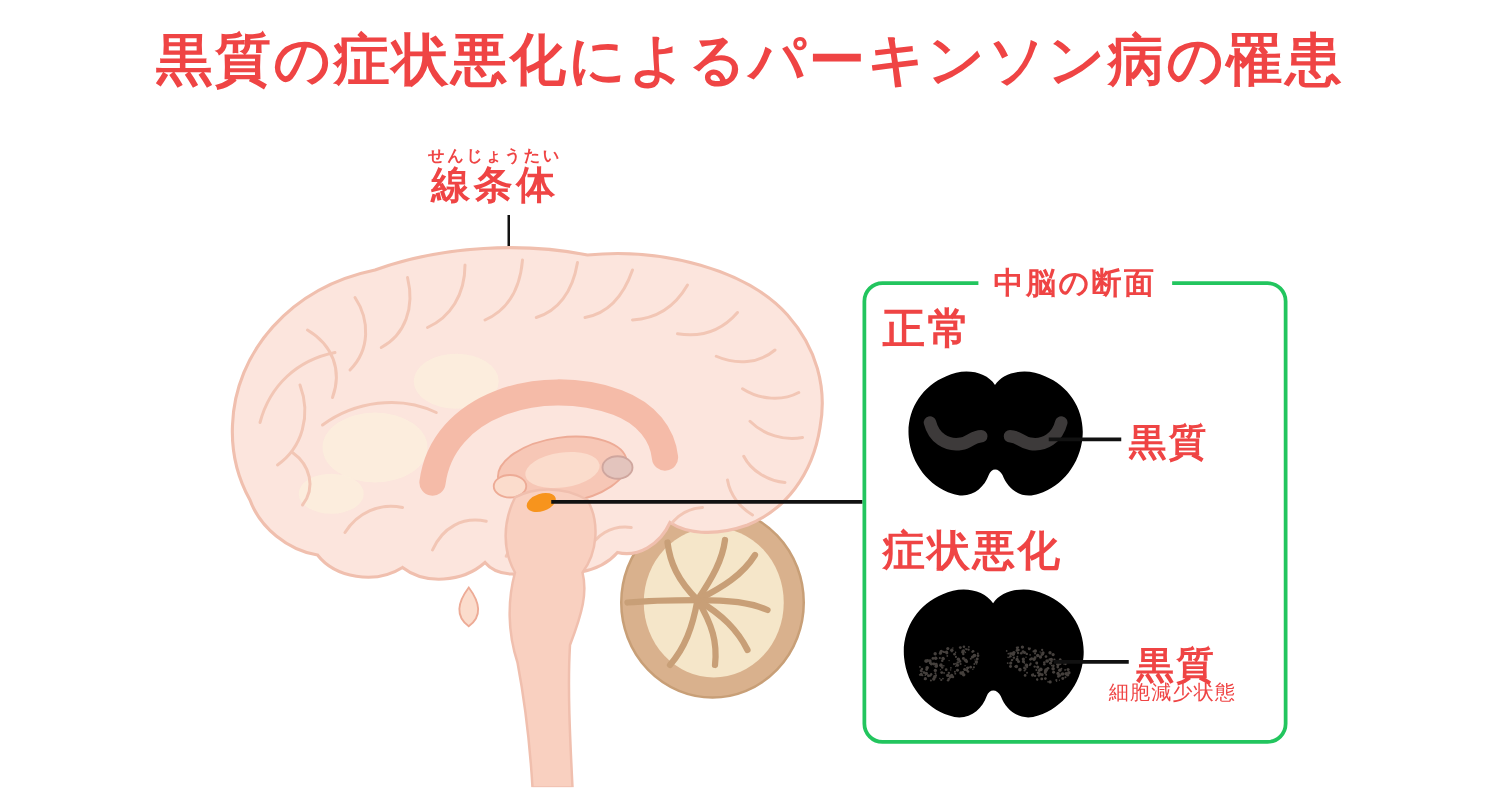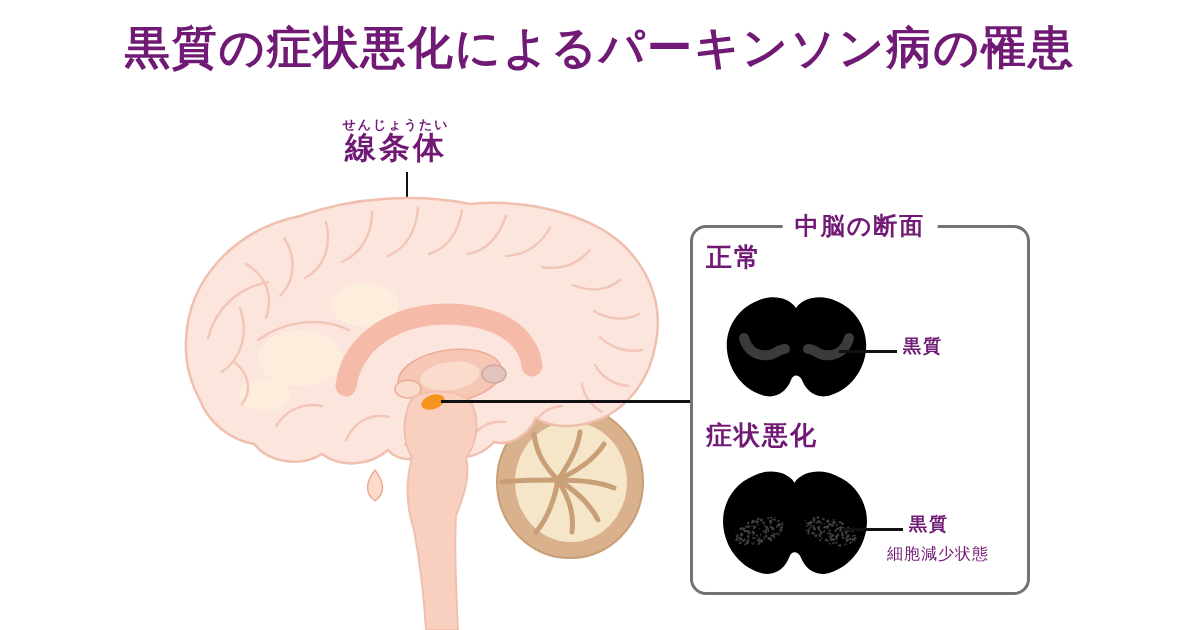--- a/index.html
+++ b/index.html
@@ -1,45 +1,45 @@
 <!DOCTYPE html>
 <html style="--brain_fill: #fce5dd; --brain_line: #f0bfae; --gyri_line: #f2c6b5; --shade_fill: #fceedd; --inner_band: #f5bba8; --inner_fill: #f7c7b6; --inner_light: #fbdccc; --inner_line: #edab96; --gray_blob: #e3c4bd; --gray_blob_line: #cfa69e; --stem_fill: #f9d0c0; --accent_orange: #f7941d; --cerebellum_tan: #d9b18d; --cerebellum_line: #c89f77; --cerebellum_cream: #f5e6c9; --nigra_dark: #3d3a3a; --speckle: #45403d; --line_black: #111111;"><head>
 <meta charset="utf-8">
 <style>
   html,body{margin:0;padding:0;background:#ffffff;}
   .stage{
     position:relative;width:1200px;height:630px;overflow:hidden;background:#fff;
-    font-family:"Liberation Sans","DejaVu Sans",sans-serif;color:#701a75;
+    font-family:"Liberation Sans","DejaVu Sans",sans-serif;color:#ef4444;
   }
   .page-title{
     position:absolute;top:18px;left:0;right:0;margin:0;text-align:center;
     font-size:45px;font-weight:bold;letter-spacing:2px;
   }
   .striatum-label{position:absolute;left:246px;top:118px;width:300px;text-align:center;line-height:1.05;}
   .striatum-label .furigana{display:block;font-size:13px;font-weight:bold;letter-spacing:2px;}
   .striatum-label .main{display:block;font-size:31px;font-weight:bold;letter-spacing:3px;}
   .vline{position:absolute;background:#111;width:2px;}
   .hline{position:absolute;background:#111;height:3px;}
   #striatum-pointer{left:406px;top:172px;height:146px;}
   #midbrain-connector{left:441px;top:400px;width:249px;}
 
   .brain-svg{position:absolute;left:150px;top:190px;width:520px;height:440px;}
 
   .panel{
     position:absolute;left:690px;top:225px;width:340px;height:370px;
-    border:3px solid #737373;border-radius:16px;box-sizing:border-box;background:#fff;
+    border:3px solid #22c55e;border-radius:16px;box-sizing:border-box;background:#fff;
   }
   .panel-title{
     position:absolute;left:50%;transform:translateX(-50%);top:-18px;background:#fff;
     padding:0 12px;font-size:24px;font-weight:bold;letter-spacing:2px;white-space:nowrap;
   }
-  .section-label{position:absolute;font-size:26px;font-weight:bold;letter-spacing:2px;}
+  .section-label{position:absolute;font-size:34px;font-weight:bold;letter-spacing:2px;}
   #label-normal{left:13px;top:12px;}
   #label-worsened{left:13px;top:190px;}
-  .callout-label{position:absolute;font-size:18px;font-weight:bold;letter-spacing:2px;}
+  .callout-label{position:absolute;font-size:30px;font-weight:bold;letter-spacing:2px;}
   #callout-normal{left:210px;top:106px;}
   #callout-worsened{left:216px;top:284px;}
   #callout-sub{position:absolute;left:194px;top:316px;font-size:16px;font-weight:normal;letter-spacing:1px;}
   #callout-line-normal{left:146px;top:122px;width:58px;}
   #callout-line-worsened{left:150px;top:300px;width:60px;}
   .mb-svg{position:absolute;}
   #midbrain-normal{left:26px;top:64px;width:155px;height:115px;}
   #midbrain-worsened{left:22px;top:238px;width:160px;height:119px;}
 
   

